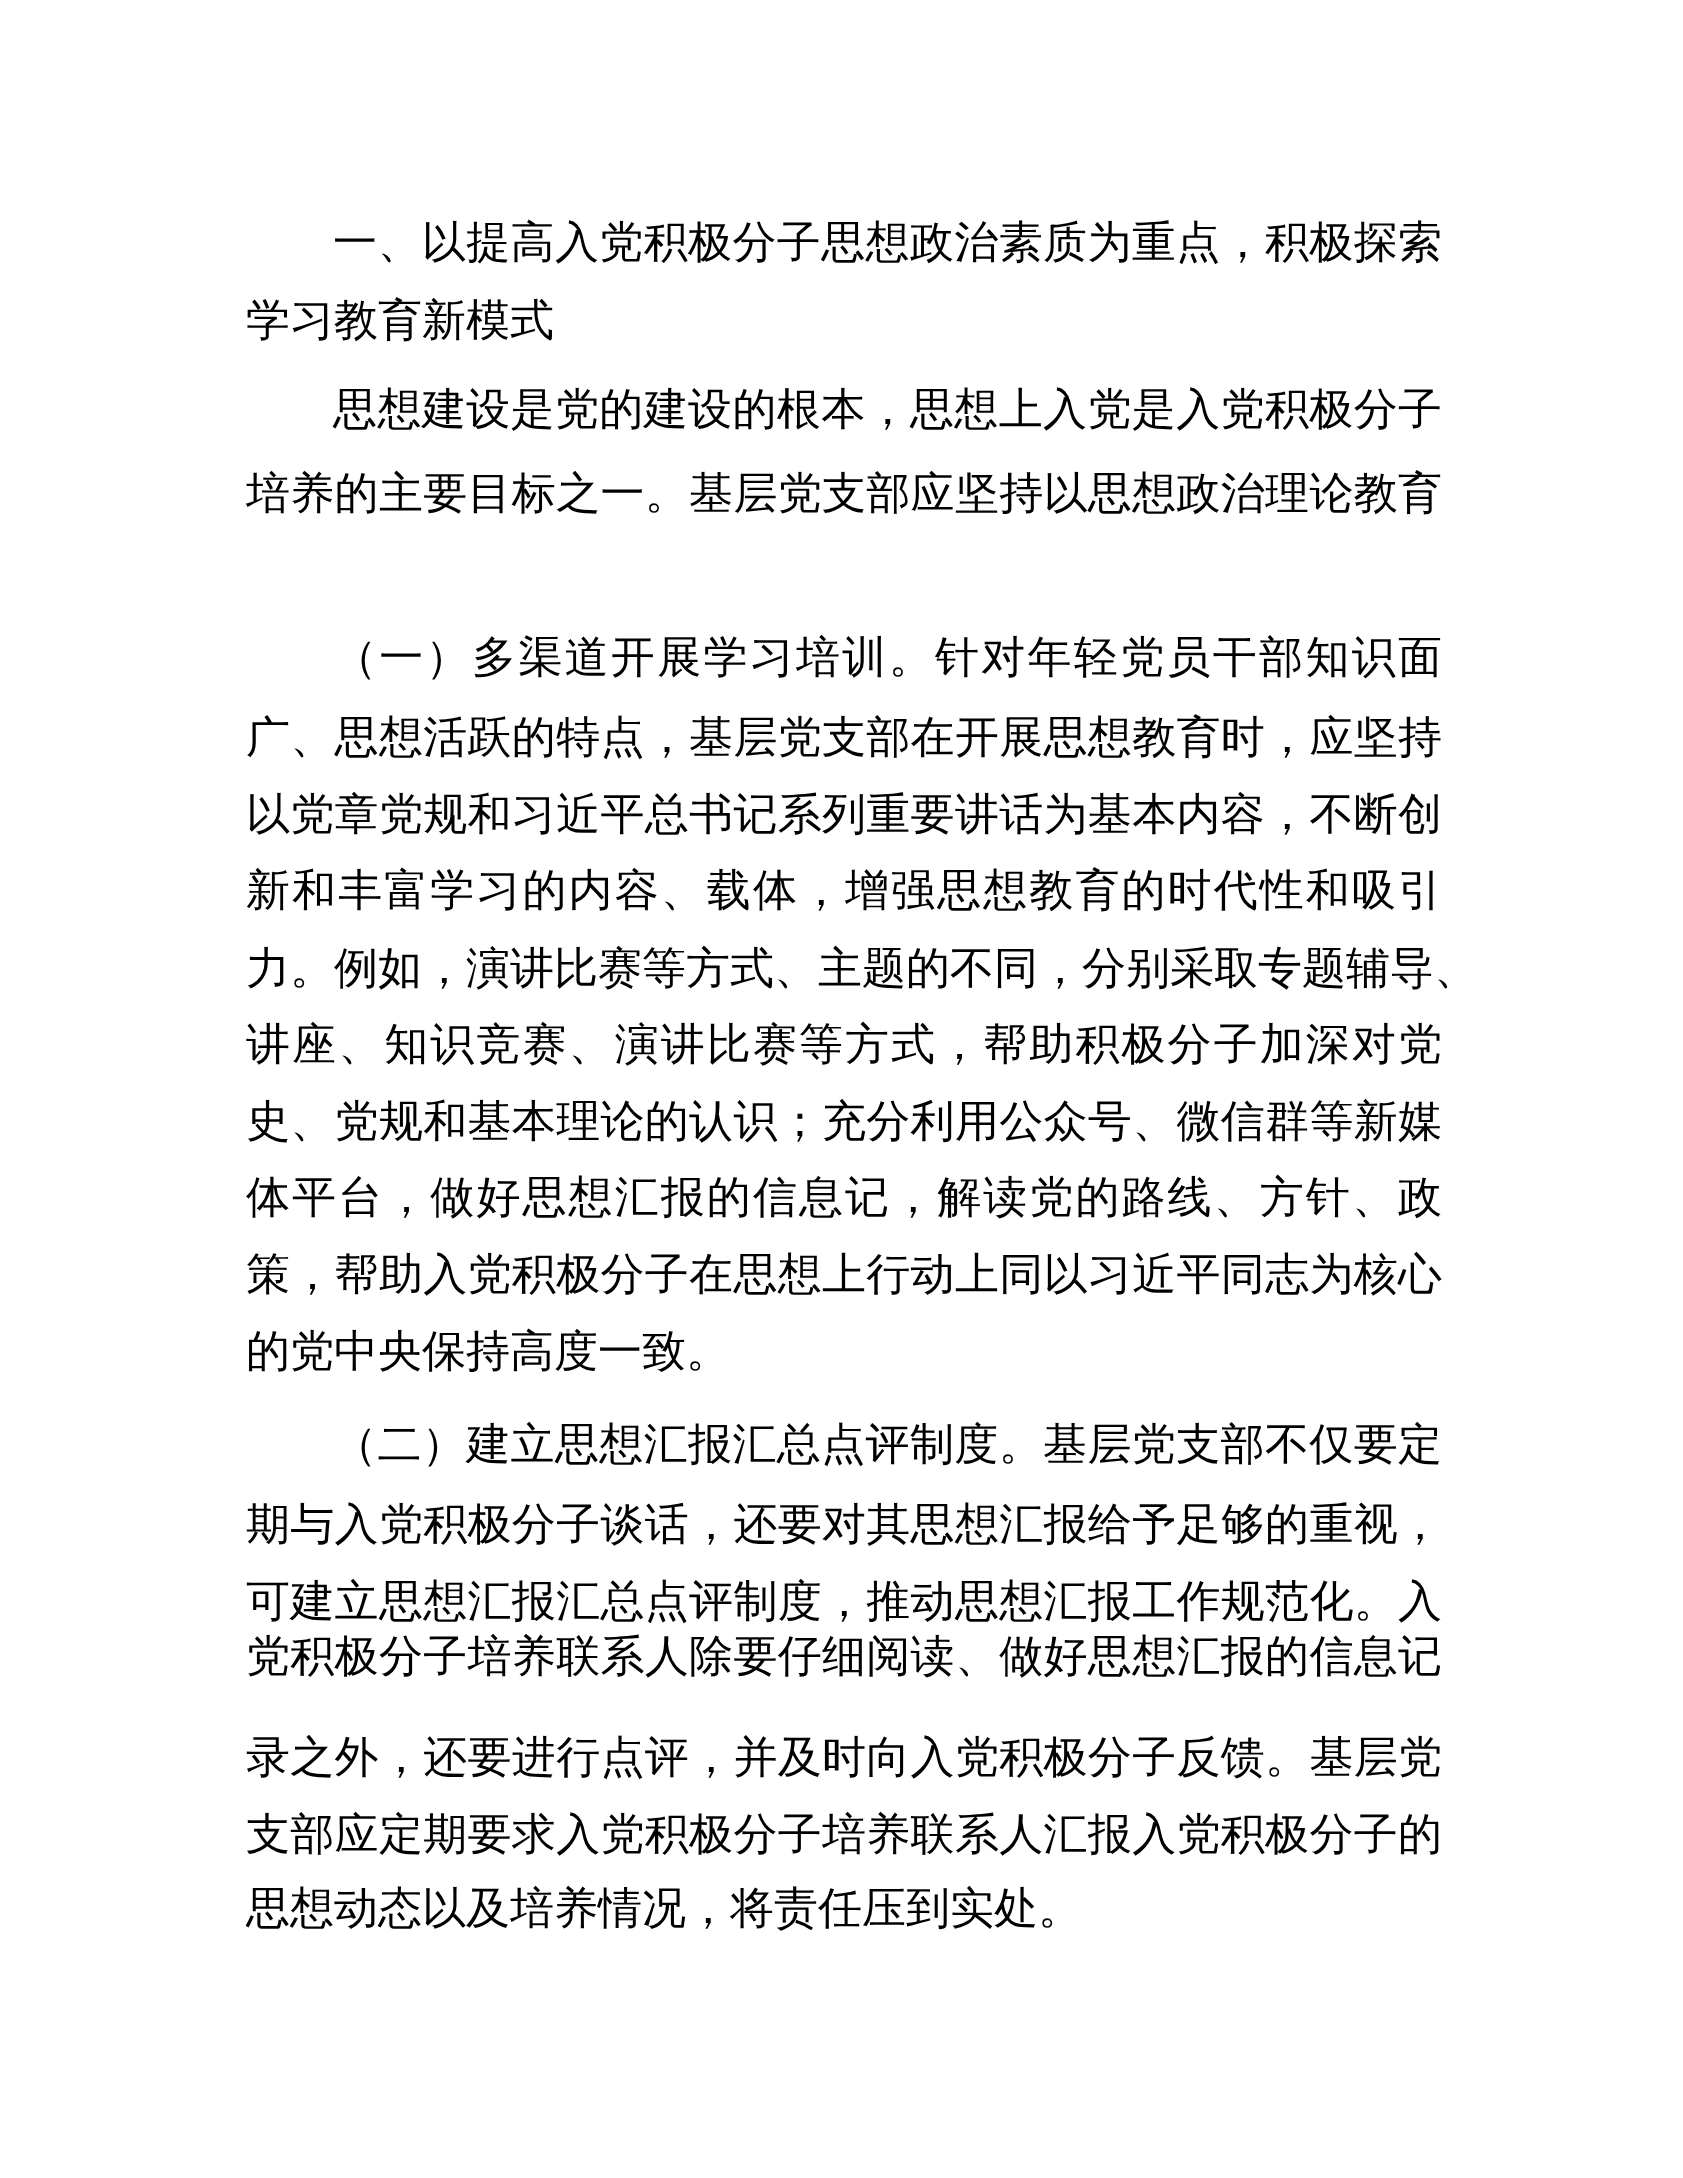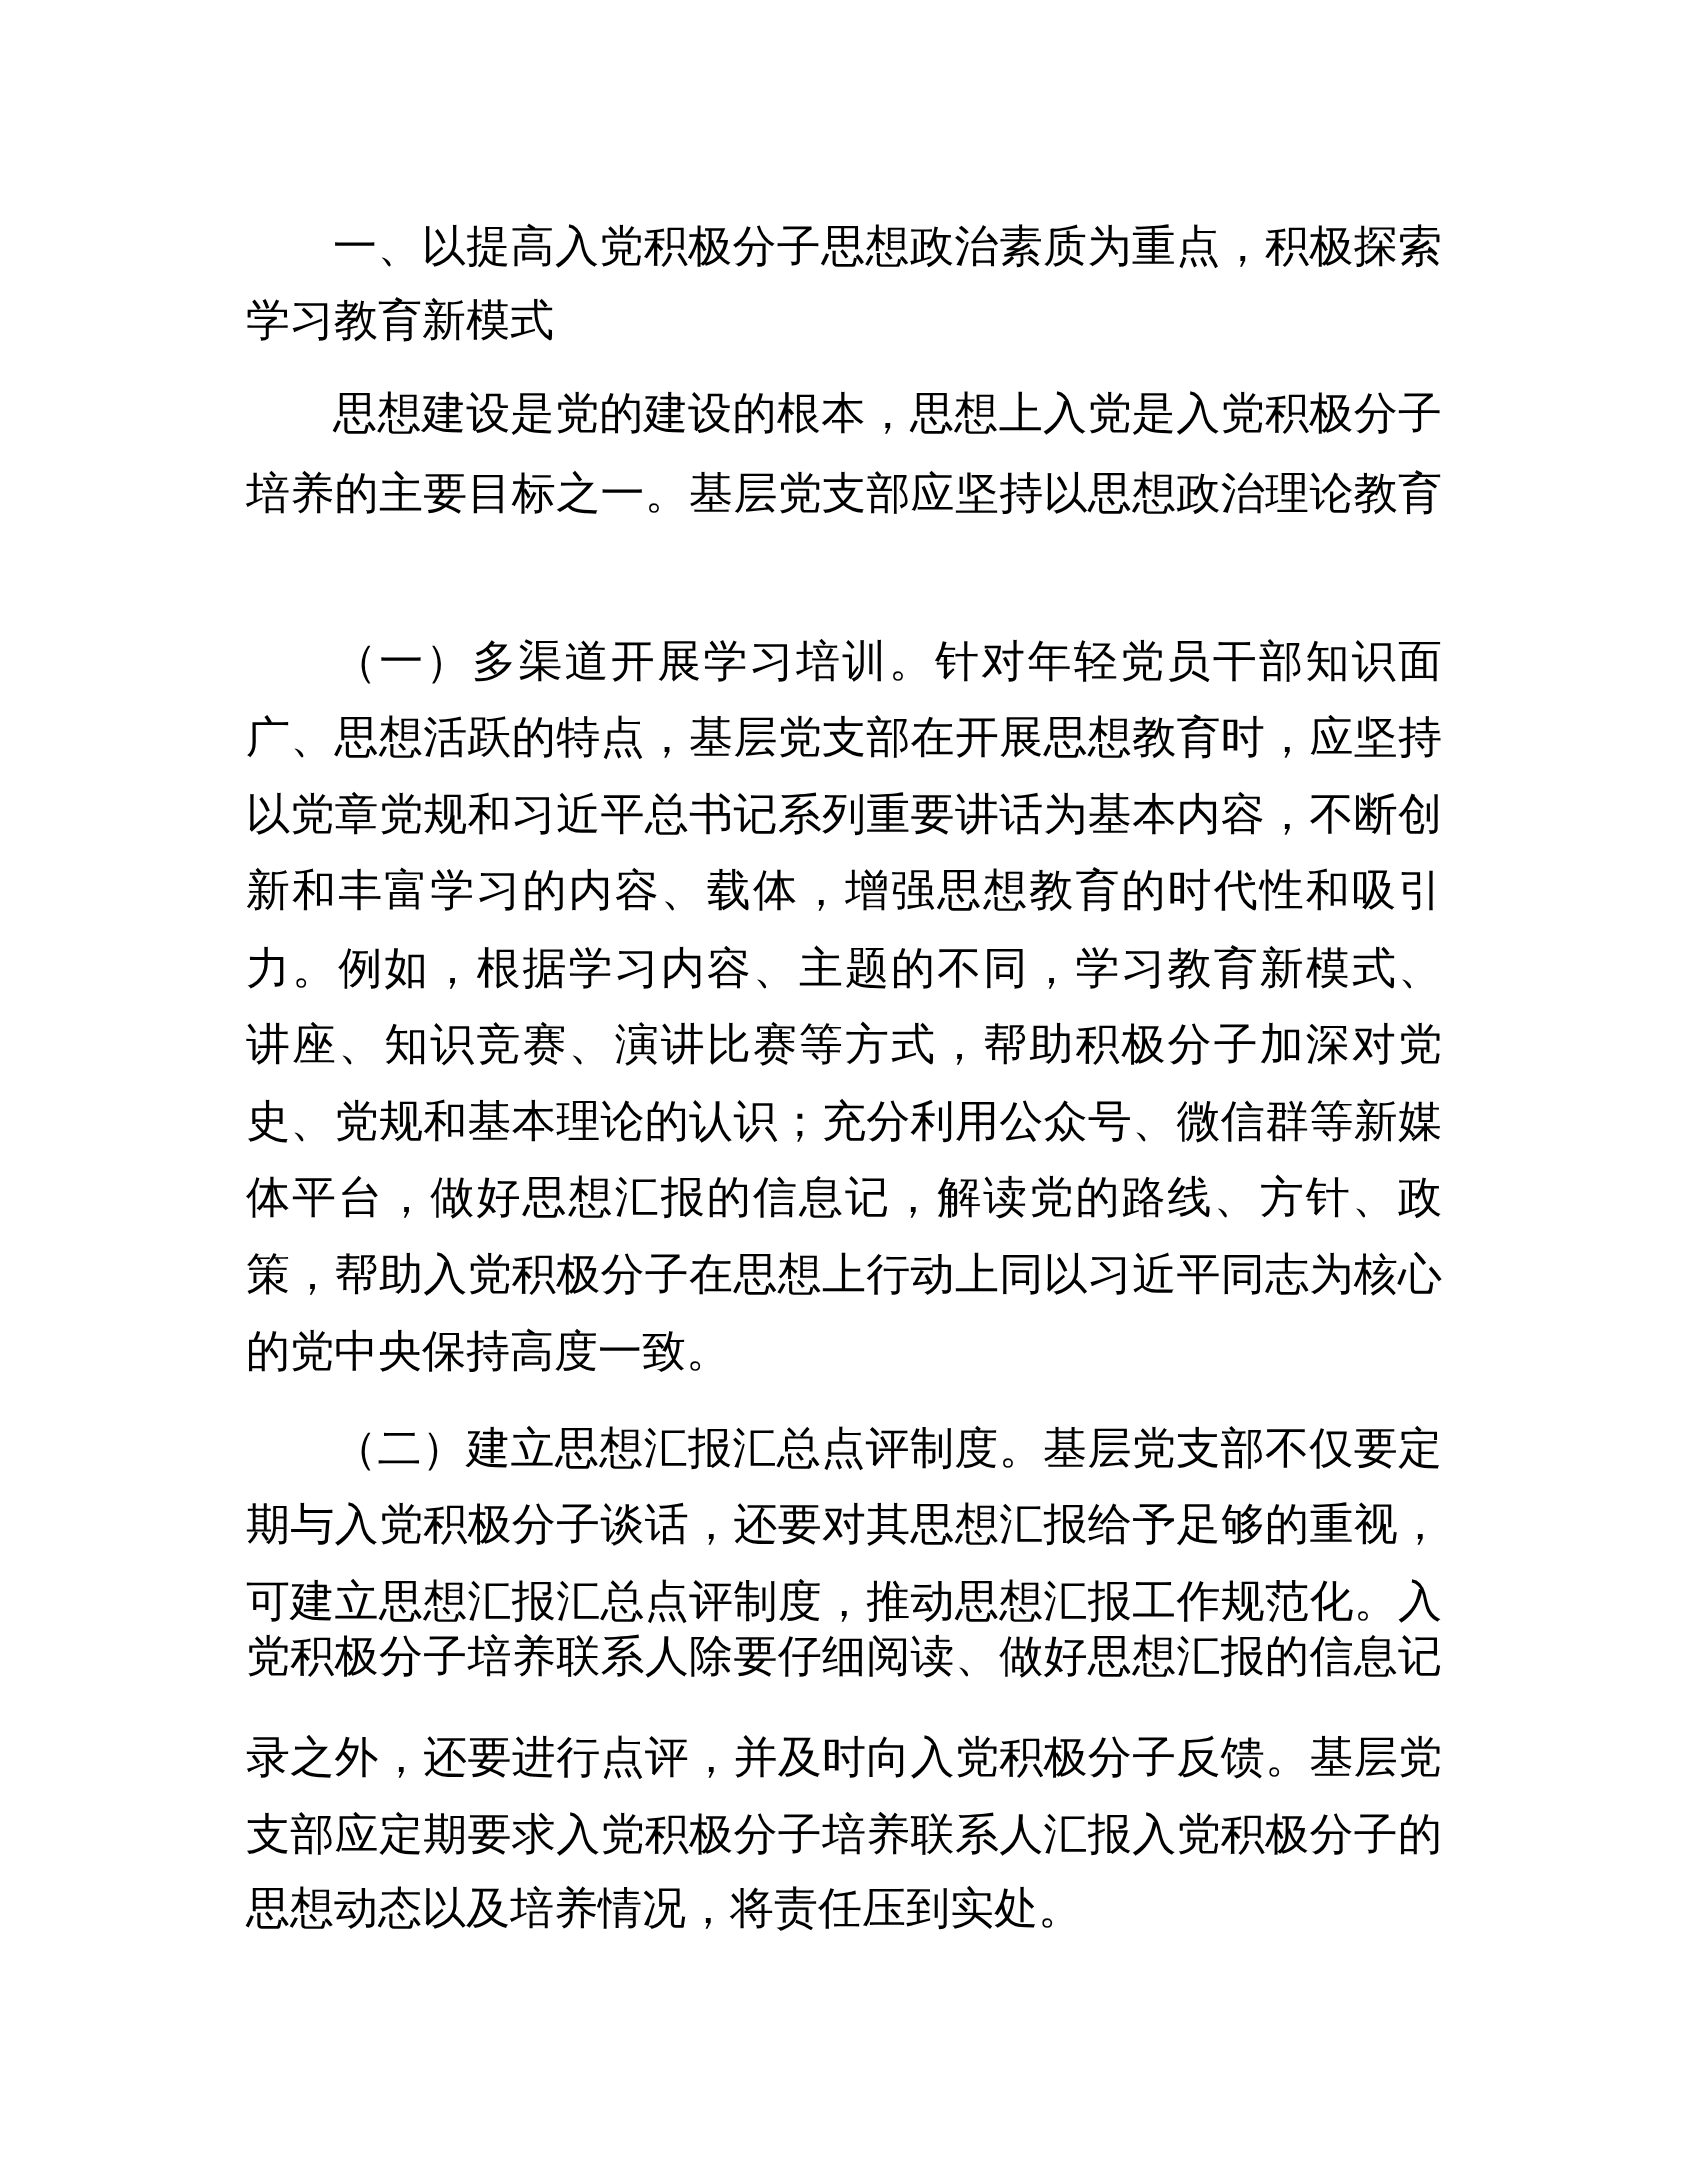--- a/index.html
+++ b/index.html
@@ -12,38 +12,38 @@
     height: 55px;
     font-family: "DejaVu Sans", "Liberation Sans", sans-serif;
     font-size: 44px;
     line-height: 55px;
     color: #000000;
     white-space: nowrap;
     text-align: justify;
     text-align-last: justify;
   }
   .line.last { text-align-last: left; }
-  .line.indent { padding-left: 87px; width: 1109px; }
+  .line.indent { padding-left: 87px; width: 1109px; font-family: Liberation Mono, monospace; }
 </style>
 </head>
 <body>
 
 <div class="page">
 
   <div class="line indent" style="top:218px">一、以提高入党积极分子思想政治素质为重点，积极探索</div>
   <div class="line last" style="top:292px">学习教育新模式</div>
 
   <div class="line indent" style="top:385px">思想建设是党的建设的根本，思想上入党是入党积极分子</div>
   <div class="line" style="top:465px">培养的主要目标之一。基层党支部应坚持以思想政治理论教育</div>
 
   <div class="line indent" style="top:633px">（一）多渠道开展学习培训。针对年轻党员干部知识面</div>
   <div class="line" style="top:709px">广、思想活跃的特点，基层党支部在开展思想教育时，应坚持</div>
   <div class="line" style="top:786px">以党章党规和习近平总书记系列重要讲话为基本内容，不断创</div>
   <div class="line" style="top:862px">新和丰富学习的内容、载体，增强思想教育的时代性和吸引</div>
-  <div class="line" style="top:940px">力。例如，根据学习内容、主题的不同，学习教育新模式、</div>
+  <div class="line" style="top:940px">力。例如，演讲比赛等方式、主题的不同，分别采取专题辅导、</div>
   <div class="line" style="top:1016px">讲座、知识竞赛、演讲比赛等方式，帮助积极分子加深对党</div>
   <div class="line" style="top:1093px">史、党规和基本理论的认识；充分利用公众号、微信群等新媒</div>
   <div class="line" style="top:1169px">体平台，做好思想汇报的信息记，解读党的路线、方针、政</div>
   <div class="line" style="top:1246px">策，帮助入党积极分子在思想上行动上同以习近平同志为核心</div>
   <div class="line last" style="top:1323px">的党中央保持高度一致。</div>
 
   <div class="line indent" style="top:1420px">（二）建立思想汇报汇总点评制度。基层党支部不仅要定</div>
   <div class="line" style="top:1496px">期与入党积极分子谈话，还要对其思想汇报给予足够的重视，</div>
   <div class="line" style="top:1573px">可建立思想汇报汇总点评制度，推动思想汇报工作规范化。入</div>
   <div class="line" style="top:1628px">党积极分子培养联系人除要仔细阅读、做好思想汇报的信息记</div>

